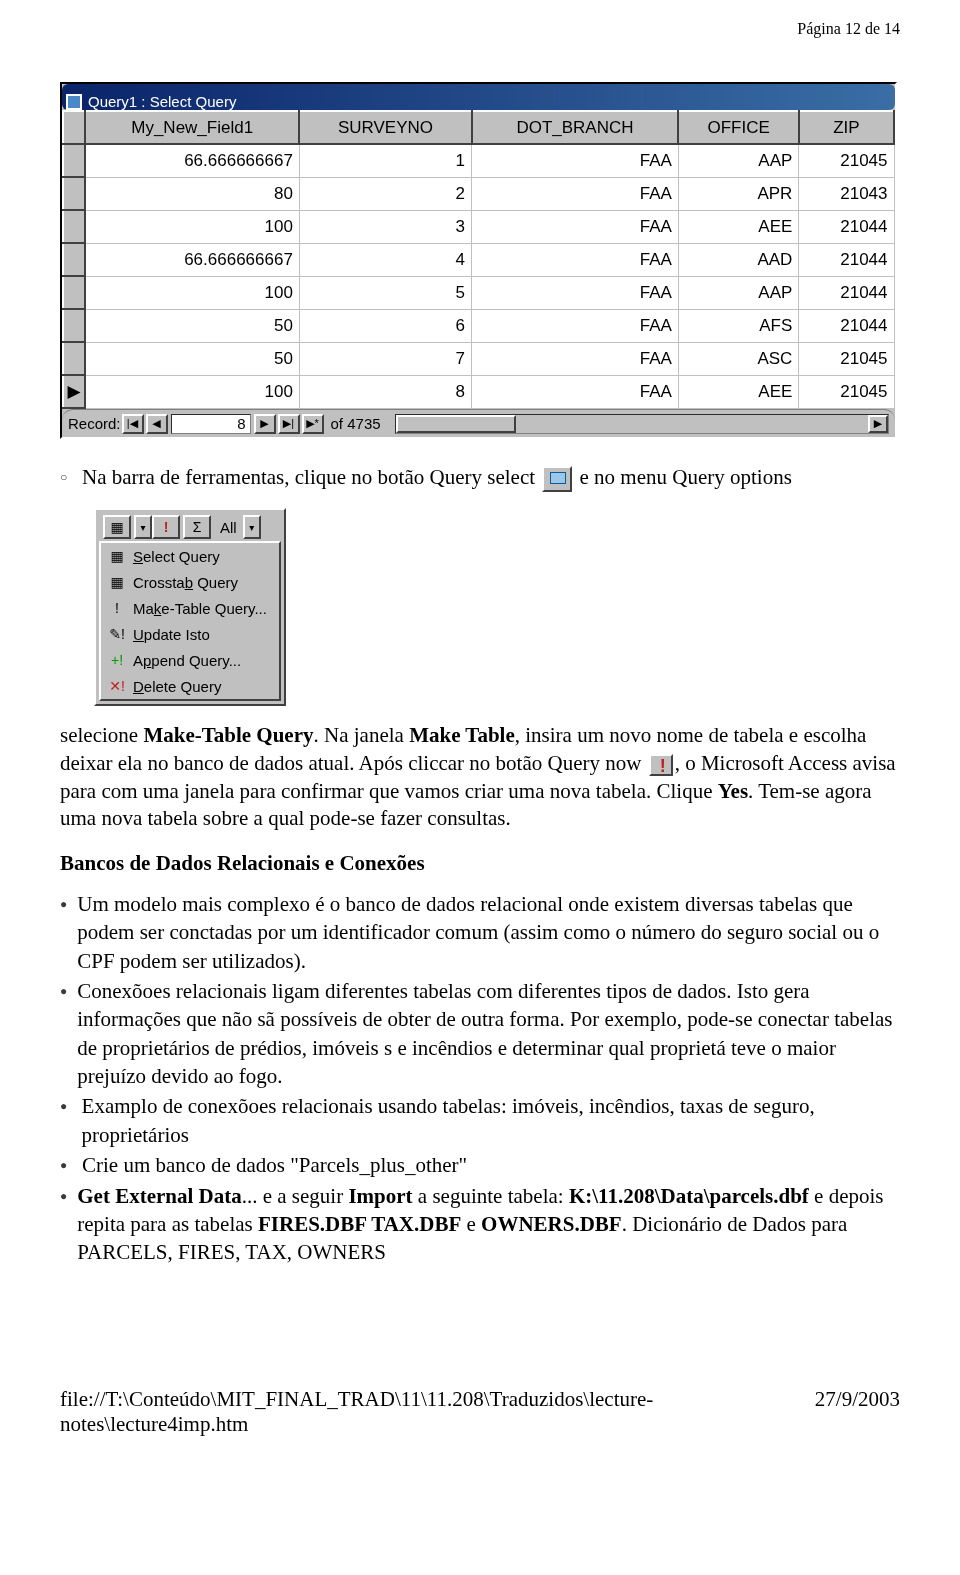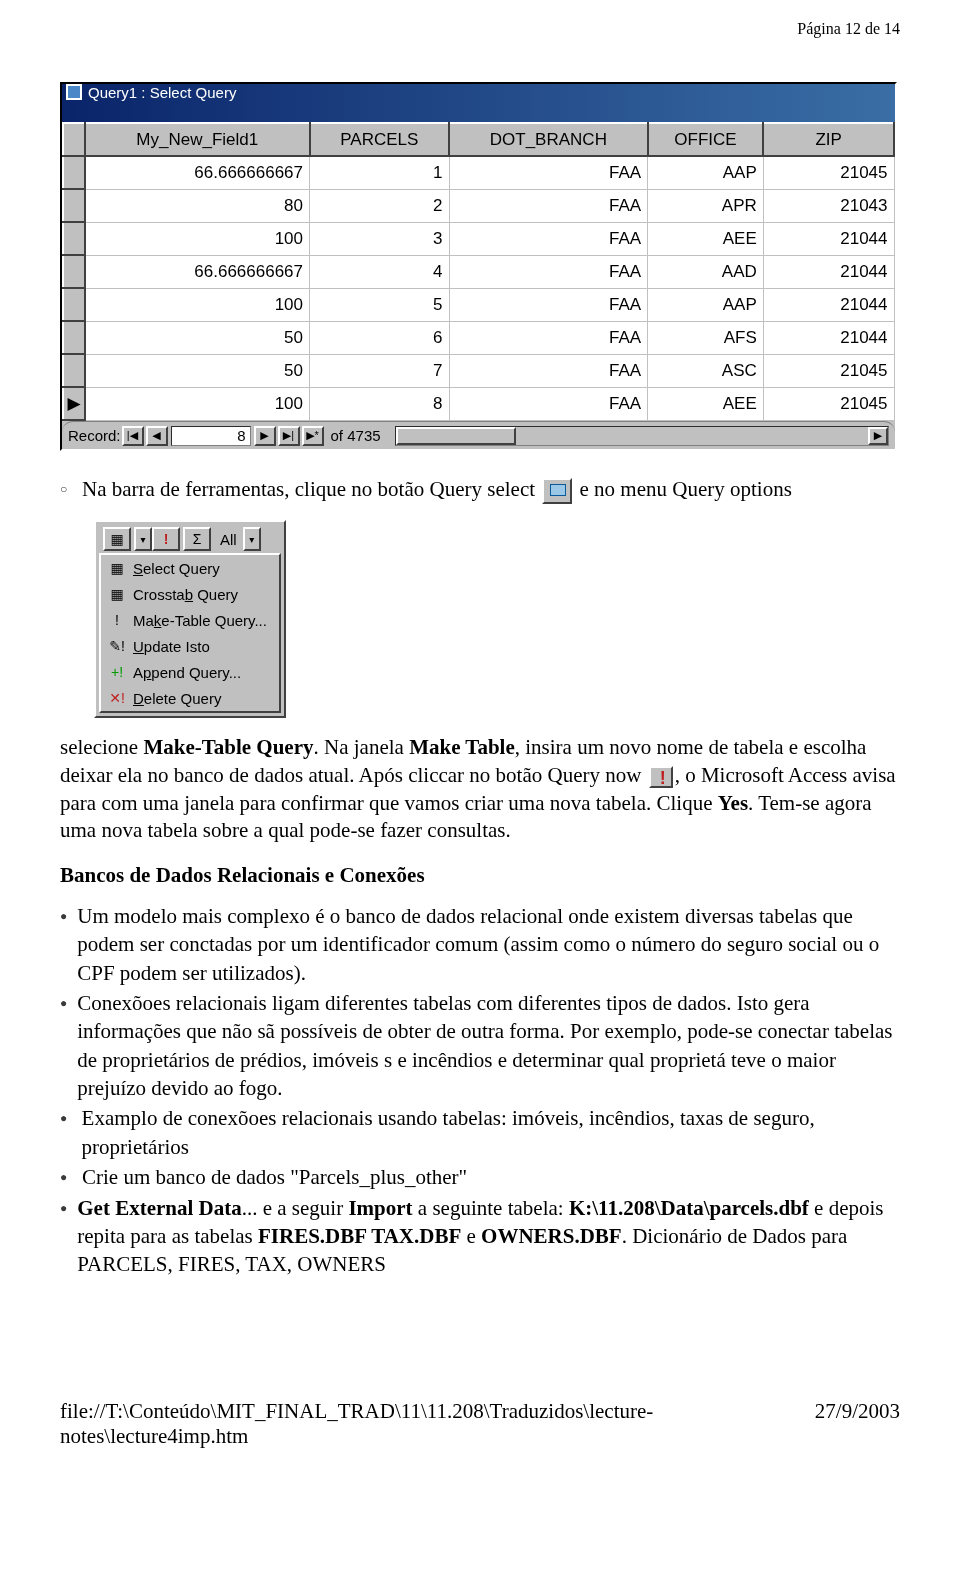--- a/index.html
+++ b/index.html
@@ -26,27 +26,28 @@
     width: 837px;
     border: 2px solid #000;
     border-right-color: #fff;
     border-bottom-color: #fff;
     background: #c0c0c0;
     font-family: Tahoma, Arial, sans-serif;
     font-size: 15px;
     margin-bottom: 24px;
   }
   .titlebar {
-    height: 38px;
+    height: 26px;
     background: linear-gradient(to right, #0a246a, #3a6ea5);
     color: #fff;
     display: flex;
-    align-items: flex-start;
+    align-items: flex-end;
     padding: 0 4px;
     font-weight: normal;
+    border-radius: 6px;
   }
   .titlebar .ticon {
     width: 16px; height: 16px;
     margin-right: 6px;
     background: #fff;
     display: inline-block;
     position: relative;
   }
   .titlebar .ticon::after{
     content:"";
@@ -68,21 +69,20 @@
   .grid th {
     background: #c0c0c0;
     border: 2px solid;
     border-color: #fff #404040 #404040 #fff;
     text-align: center;
     font-weight: normal;
   }
   .grid td {
     background: #fff;
     border: 1px solid #c0c0c0;
-    padding-left: 32px;
   }
   .grid .row-sel {
     width: 22px;
     background: #c0c0c0;
     border: 2px solid;
     border-color: #fff #404040 #404040 #fff;
     padding:0;
     text-align:center;
   }
   .grid td.num { text-align: right; }
@@ -259,21 +259,21 @@
   <div class="access-window">
     <div class="titlebar">
       <span class="ticon"></span>
       <span>Query1 : Select Query</span>
     </div>
     <table class="grid">
       <tbody>
           <tr>
         <th class="row-sel"></th>
         <th>My_New_Field1</th>
-        <th>PARCELS</th>
+        <th>SURVEYNO</th>
         <th>DOT_BRANCH</th>
         <th>OFFICE</th>
         <th>ZIP</th>
       </tr>
       <tr>
             <td class="row-sel"></td>
             <td class="num">66.666666667</td>
             <td class="num">1</td>
             <td class="txt">FAA</td>
             <td class="txt">AAP</td>

